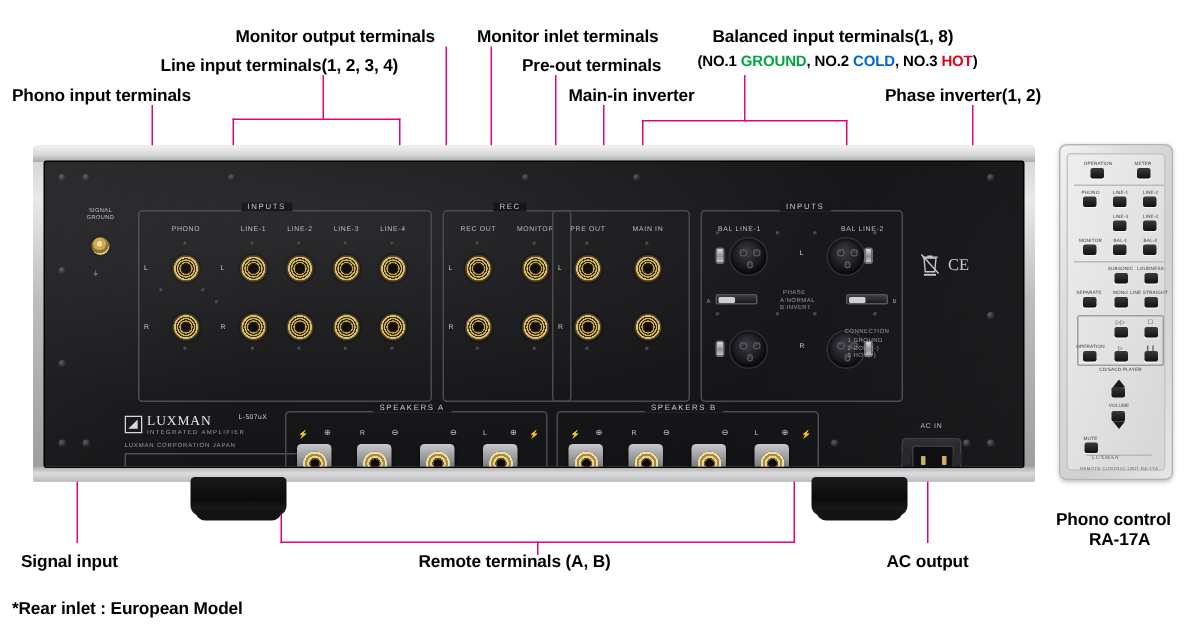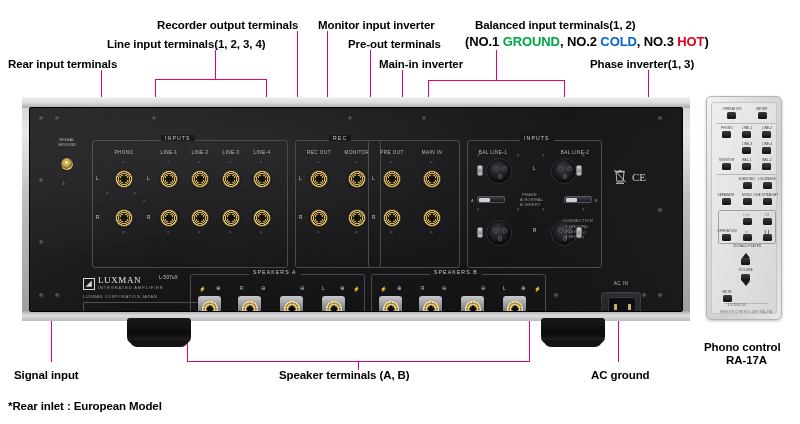--- a/index.html
+++ b/index.html
@@ -16,21 +16,21 @@
   
   .callout {
     position:absolute;
     font-weight:bold;
     font-size:11.5px;
     line-height:13px;
     white-space:nowrap;
     color:#000;
     letter-spacing:-0.1px;
   }
-  .callout.sub { font-size:13px; }
+  .callout.sub { font-size:10px; }
   .c-green { color:#00a63f; }
   .c-blue  { color:#0064d2; }
   .c-red   { color:#e2001a; }
 
   
   .ln { position:absolute; background:#e6007e; }
   .lnv { width:1.4px; }
   .lnh { height:1.4px; }
 
   
@@ -211,32 +211,32 @@
   .rtri{position:absolute;width:0;height:0;}
   .rtri.up{border-left:4px solid transparent;border-right:4px solid transparent;border-bottom:5px solid #1a1a1a;}
   .rtri.dn{border-left:4px solid transparent;border-right:4px solid transparent;border-top:5px solid #1a1a1a;}
   .rvol{position:absolute;width:9px;height:7px;background:linear-gradient(180deg,#3a3a3a,#111);border-radius:1.5px;}
   .rbrand{position:absolute;font-size:3.6px;color:#555;letter-spacing:.4px;white-space:nowrap;font-family:"Liberation Serif",serif;}
   .rmodel{position:absolute;font-size:2.9px;color:#666;letter-spacing:.25px;white-space:nowrap;}
 </style>
 </head>
 <body>
 
-<div class="callout" style="left:8px;  top:58px;">Rear input terminals</div>
+<div class="callout" style="left:8px;  top:58px;">Phono input terminals</div>
 <div class="callout" style="left:107px;top:38px;">Line input terminals(1, 2, 3, 4)</div>
-<div class="callout" style="left:157px;top:19px;">Recorder output terminals</div>
-<div class="callout" style="left:318px;top:19px;">Monitor input inverter</div>
+<div class="callout" style="left:157px;top:19px;">Monitor output terminals</div>
+<div class="callout" style="left:318px;top:19px;">Monitor inlet terminals</div>
 <div class="callout" style="left:348px;top:38px;">Pre-out terminals</div>
 <div class="callout" style="left:379px;top:58px;">Main-in inverter</div>
-<div class="callout" style="left:475px;top:19px;">Balanced input terminals(1, 2)</div>
+<div class="callout" style="left:475px;top:19px;">Balanced input terminals(1, 8)</div>
 <div class="callout sub" style="left:465px;top:35px;"><span>(NO.1 </span><span class="c-green">GROUND</span><span>, NO.2 </span><span class="c-blue">COLD</span><span>, NO.3 </span><span class="c-red">HOT</span><span>)</span></div>
-<div class="callout" style="left:590px;top:58px;">Phase inverter(1, 3)</div>
+<div class="callout" style="left:590px;top:58px;">Phase inverter(1, 2)</div>
 <div class="callout" style="left:14px; top:369px;">Signal input</div>
-<div class="callout" style="left:279px;top:369px;">Speaker terminals (A, B)</div>
-<div class="callout" style="left:591px;top:369px;">AC ground</div>
+<div class="callout" style="left:279px;top:369px;">Remote terminals (A, B)</div>
+<div class="callout" style="left:591px;top:369px;">AC output</div>
 <div class="callout" style="left:704px;top:341px;">Phono control</div>
 <div class="callout" style="left:726px;top:354px;">RA-17A</div>
 <div class="callout" style="left:8px;  top:400px;">*Rear inlet : European Model</div>
 
 <div class="ln lnv" style="left:101px; top:70px;  height:48px;"></div>
 
 <div class="ln lnv" style="left:215px; top:50px;  height:30px;"></div>
 <div class="ln lnh" style="left:155px; top:79px;  width:112px;"></div>
 <div class="ln lnv" style="left:155px; top:79px;  height:39px;"></div>
 <div class="ln lnv" style="left:266px; top:79px;  height:39px;"></div>

